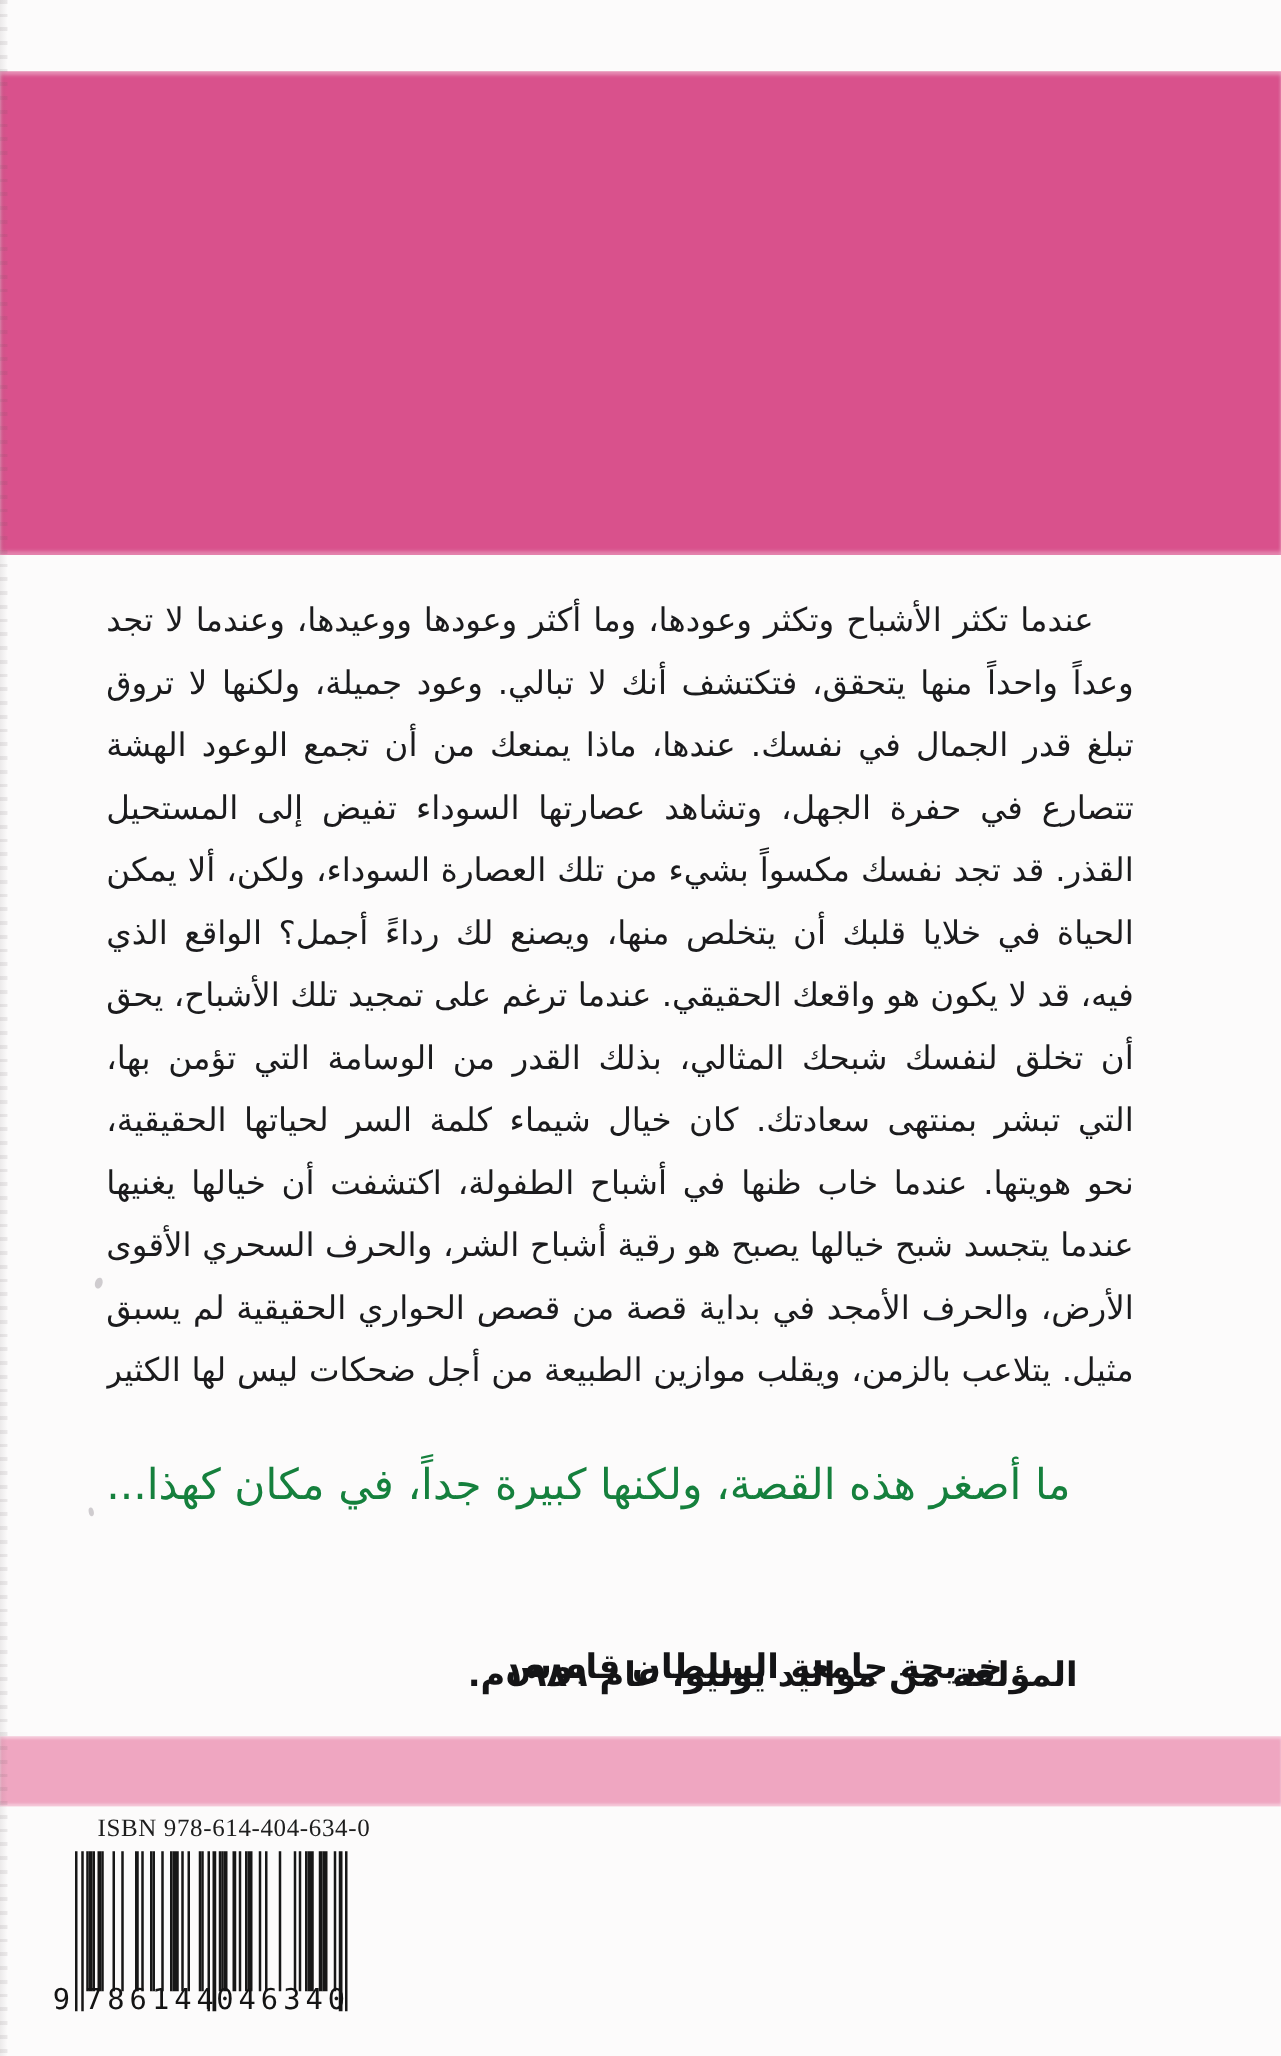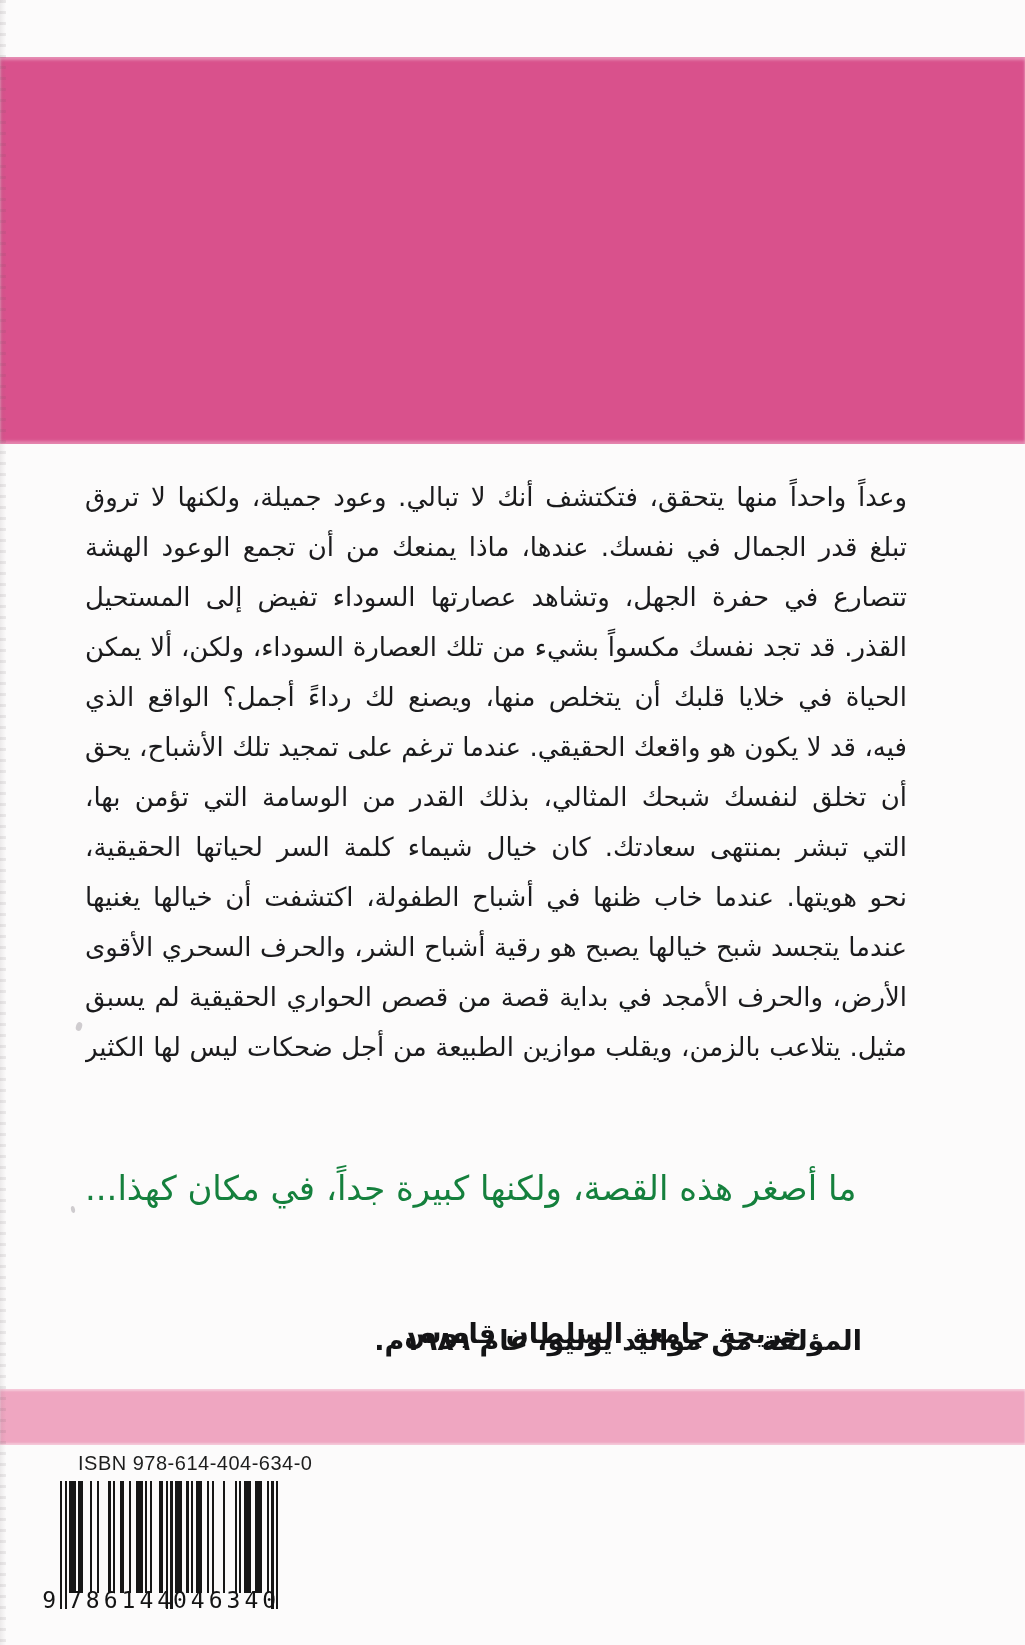--- a/index.html
+++ b/index.html
@@ -60,21 +60,21 @@
     direction:rtl;text-align:right;box-sizing:border-box;
     font-size:27px;font-weight:bold;line-height:46px;color:#141416;
   }
   .author-1{top:1318px;padding-right:45px;}
   .author-2{top:1311px;padding-right:105px;}
 
   
   .isbn-label{
     position:absolute;left:78px;top:1452px;
     font-size:20px;letter-spacing:.5px;color:#1d1d1d;
-    font-family:Liberation Sans, sans-serif;
+    font-family:Liberation Serif, serif;
   }
   .barcode{
     position:absolute;left:60px;top:1481px;width:219px;height:132px;
   }
   .bars{
     display:flex;align-items:flex-start;height:112px;overflow:visible;
   }
   .module{flex:0 0 auto;width:2.3px;height:112px;}
   .module.bar{background:#171717;}
   .module.bar.guard{height:128px;}
@@ -90,20 +90,21 @@
 </head>
 <body style="background: rgb(252, 251, 251);">
 
 <div class="top-pink" style="background: rgb(217, 81, 140);"></div>
 <div class="bottom-band" style="background: rgb(239, 166, 193);"></div>
 <div class="left-edge"></div>
 <div class="stray-mark m1"></div>
 <div class="stray-mark m2"></div>
 
 <div class="blurb">
+  <div class="bl first">عندما تكثر الأشباح وتكثر وعودها، وما أكثر وعودها ووعيدها، وعندما لا تجد</div>
   <div class="bl">وعداً واحداً منها يتحقق، فتكتشف أنك لا تبالي. وعود جميلة، ولكنها لا تروق لك، ولا</div>
   <div class="bl">تبلغ قدر الجمال في نفسك. عندها، ماذا يمنعك من أن تجمع الوعود الهشة وتتركها</div>
   <div class="bl">تتصارع في حفرة الجهل، وتشاهد عصارتها السوداء تفيض إلى المستحيل وجحيمه</div>
   <div class="bl">القذر. قد تجد نفسك مكسواً بشيء من تلك العصارة السوداء، ولكن، ألا يمكن لنسيج</div>
   <div class="bl">الحياة في خلايا قلبك أن يتخلص منها، ويصنع لك رداءً أجمل؟ الواقع الذي تعيش</div>
   <div class="bl">فيه، قد لا يكون هو واقعك الحقيقي. عندما ترغم على تمجيد تلك الأشباح، يحق لك</div>
   <div class="bl">أن تخلق لنفسك شبحك المثالي، بذلك القدر من الوسامة التي تؤمن بها، وبوعوده</div>
   <div class="bl">التي تبشر بمنتهى سعادتك. كان خيال شيماء كلمة السر لحياتها الحقيقية، ومحركها</div>
   <div class="bl">نحو هويتها. عندما خاب ظنها في أشباح الطفولة، اكتشفت أن خيالها يغنيها عنهم.</div>
   <div class="bl">عندما يتجسد شبح خيالها يصبح هو رقية أشباح الشر، والحرف السحري الأقوى في</div>

